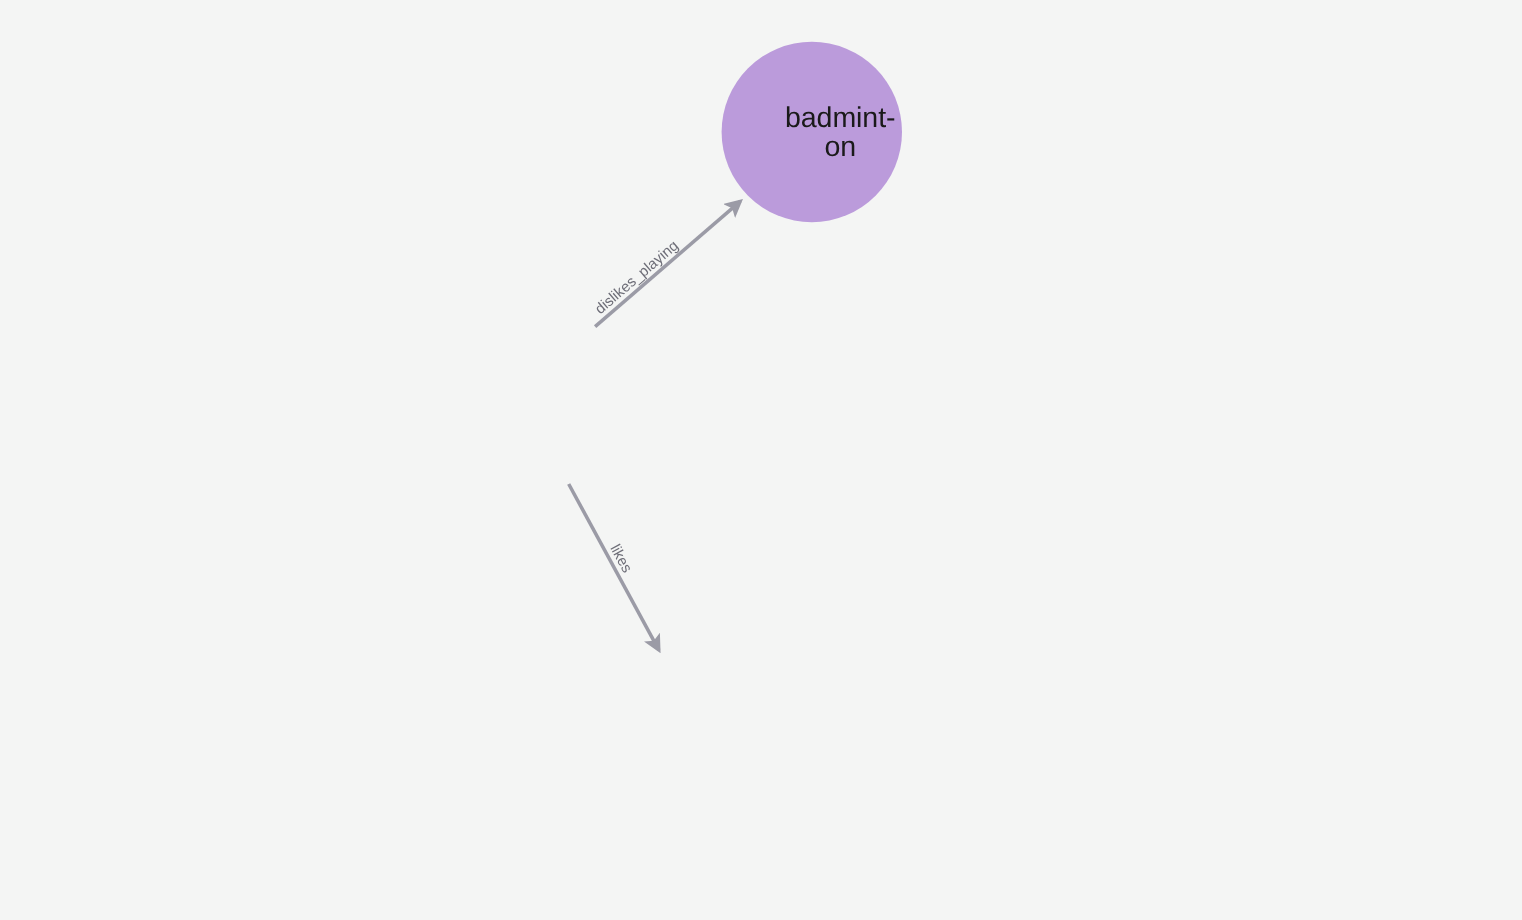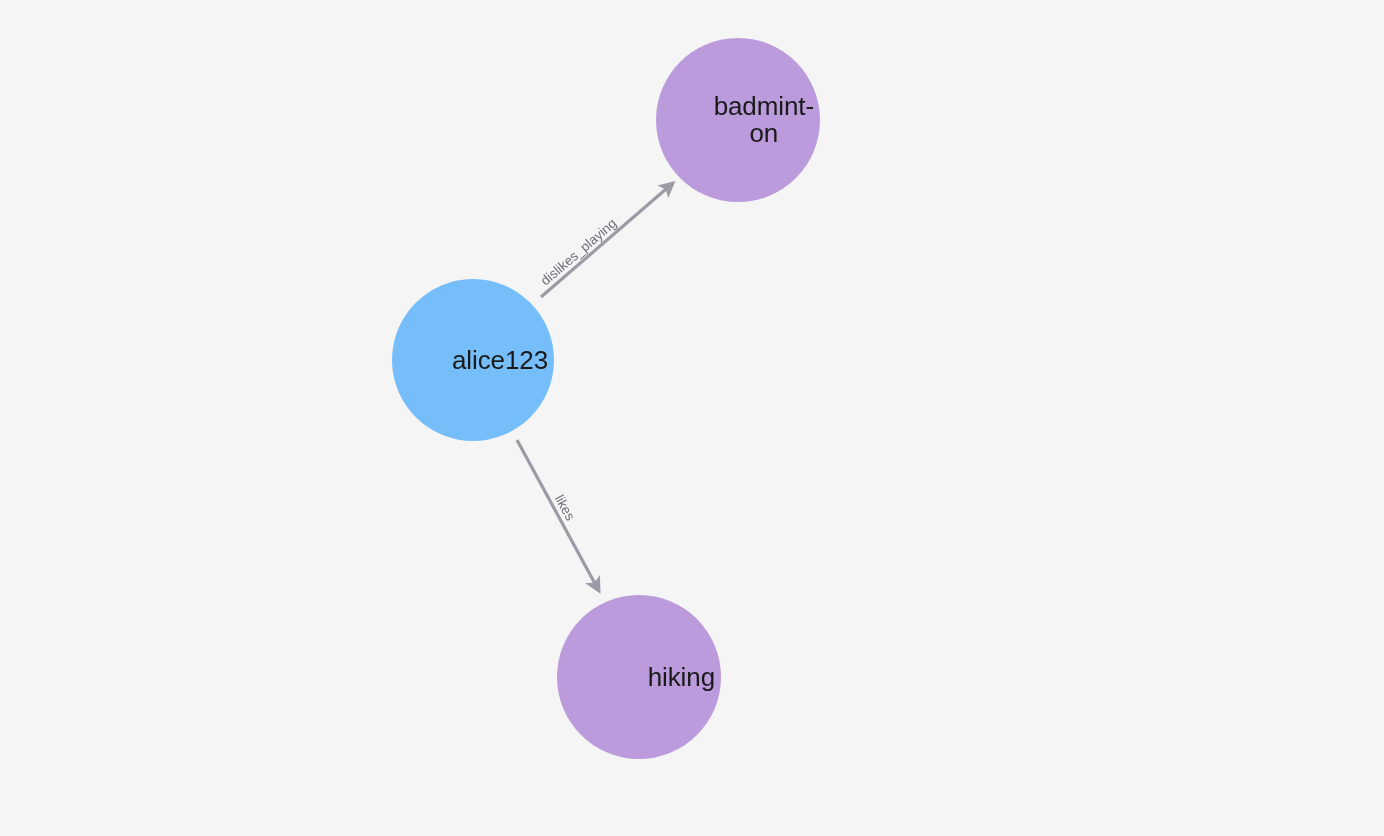--- a/index.html
+++ b/index.html
@@ -65,29 +65,23 @@
   <svg id="edge-layer" viewBox="0 0 1384 836" width="1384" height="836" xmlns="http://www.w3.org/2000/svg">
     <defs>
       <marker id="arrowhead" markerWidth="5.2" markerHeight="5.2" refX="4.2" refY="2.6" orient="auto" markerUnits="strokeWidth">
         <path d="M 0 0 L 5.2 2.6 L 0 5.2 L 1.15 2.6 z" fill="#9b9ba6"></path>
       </marker>
     </defs>
     <line class="edge-line" stroke="#9b9ba6" stroke-width="3.2" marker-end="url(#arrowhead)" x1="541" y1="297" x2="673" y2="183"></line>
     <line class="edge-line" stroke="#9b9ba6" stroke-width="3.2" marker-end="url(#arrowhead)" x1="517" y1="440" x2="599" y2="591"></line>
   </svg>
 
-  <div class="graph-node" style="left: 392px; top: 279px; width: 162px; height: 162px; background: rgb(118, 190, 250);">
-    <span class="node-label">alice123</span>
-  </div>
 
   <div class="graph-node" style="left: 656px; top: 38px; width: 164px; height: 164px; background: rgb(187, 155, 219);">
     <span class="node-label"><span>badmint-</span><br><span>on</span></span>
   </div>
 
-  <div class="graph-node" style="left: 557px; top: 595px; width: 164px; height: 164px; background: rgb(187, 155, 219);">
-    <span class="node-label">hiking</span>
-  </div>
 
   <div class="edge-label" style="left: 543px; top: 276px; transform: rotate(-40.5deg);">dislikes_playing</div>
 
   <div class="edge-label" style="left: 558px; top: 489px; transform: rotate(61.5deg);">likes</div>
 
 </div>
 
 </body></html>

